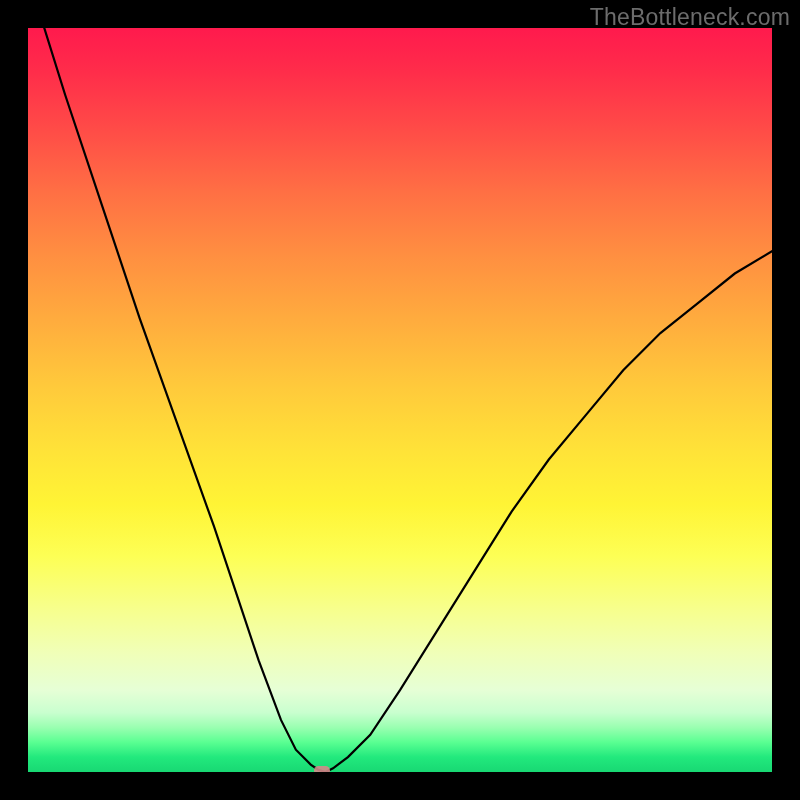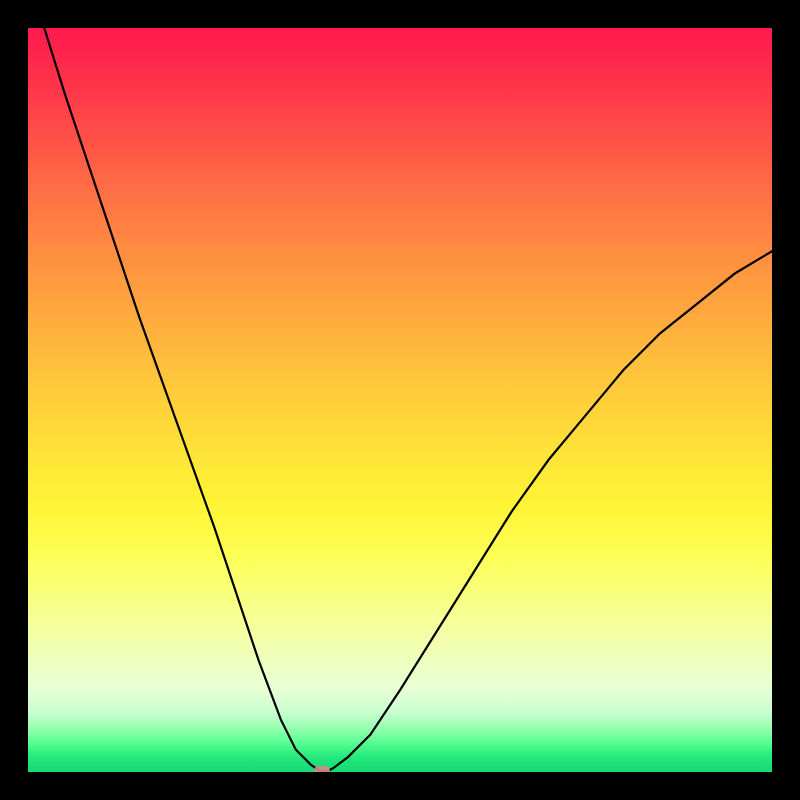--- a/index.html
+++ b/index.html
@@ -71,20 +71,21 @@
     font-size: 23px;
     font-weight: 500;
     letter-spacing: 0.2px;
     user-select: none;
   }
 </style>
 </head>
 <body>
 
 <div class="frame">
+  <div class="watermark">TheBottleneck.com</div>
 
   <div class="plot">
     <div class="gradient"></div>
 
     <svg class="curve" viewBox="0 0 744 744" preserveAspectRatio="none">
       <path fill="none" stroke="#000000" stroke-width="2.2" stroke-linecap="round" d="M0.00 -52.08 L37.20 66.96 L74.40 178.56 L111.60 290.16 L148.80 394.32 L186.00 498.48 L208.32 565.44 L230.64 632.40 L252.96 691.92 L267.84 721.68 L282.72 736.56 L290.16 741.77 L297.60 744.00 L305.04 740.28 L319.92 729.12 L342.24 706.80 L372.00 662.16 L409.20 602.64 L446.40 543.12 L483.60 483.60 L520.80 431.52 L558.00 386.88 L595.20 342.24 L632.40 305.04 L669.60 275.28 L706.80 245.52 L744.00 223.20"></path>
     </svg>
 
     <div class="marker" style="left: 285.88px; top: 738px; background: rgb(209, 138, 138);"></div>
   </div>

